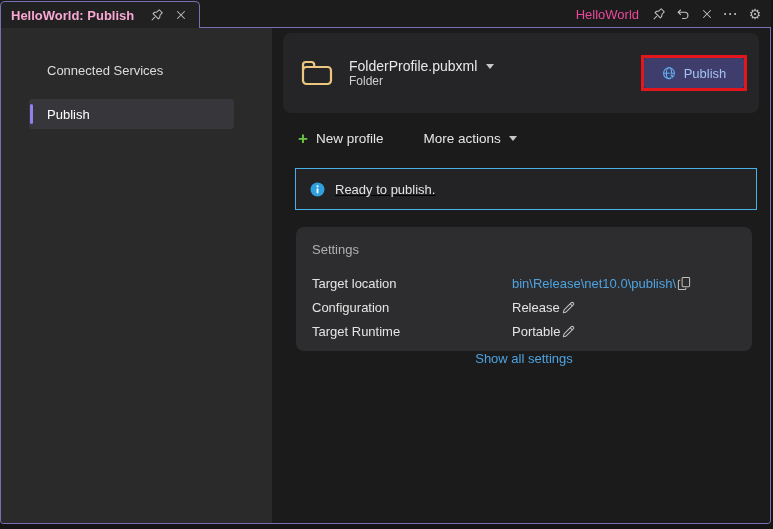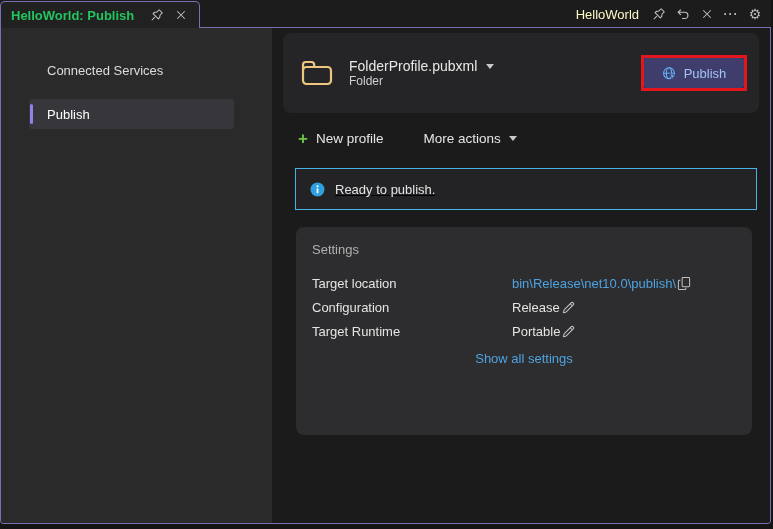--- a/index.html
+++ b/index.html
@@ -9,24 +9,24 @@
 
   
   .window { position:absolute; left:0; top:0; width:771px; height:525px; }
 
   
   .titlebar { position:absolute; left:0; top:0; width:100%; height:28px; background:#1c1c1d; }
   .titlebar::after { content:""; position:absolute; left:199px; right:0; bottom:0; height:1px; background:#7671b3; }
   .tab { position:absolute; left:0; top:1px; width:200px; height:27px;
          background:#212122; border:1px solid #7671b3; border-bottom:none;
          border-radius:5px 5px 0 0; display:flex; align-items:center; padding:0 10px; gap:8px; }
-  .tab-title { font-size:13px; font-weight:bold; color:#22c55e; white-space:nowrap; flex:1; }
+  .tab-title { font-size:13px; font-weight:bold; color:#f9a8d4; white-space:nowrap; flex:1; }
   .tb-icon { display:inline-flex; align-items:center; justify-content:center; width:16px; height:16px; color:#c2c2c2; }
   .titlebar-right { position:absolute; right:8px; top:0; height:28px; display:flex; align-items:center; gap:8px; }
-  .win-title { font-size:13px; color:#fef9c3; margin-right:4px; }
+  .win-title { font-size:13px; color:#ec4899; margin-right:4px; }
   .glyph-icon { font-size:14px; color:#b8b8b8; line-height:1; display:inline-flex; align-items:center; justify-content:center; width:16px; height:16px; }
   .ellipsis-glyph { letter-spacing:1px; font-weight:bold; font-size:12px; }
 
   
   .win-body { position:absolute; left:0; top:28px; width:771px; height:496px;
               border:1px solid #7671b3; border-top:none; border-radius:0 0 4px 4px;
               display:flex; overflow:hidden; background:#1b1b1c; }
 
   
   .sidebar { width:271px; background:#2a2a2b; padding-top:27px; flex-shrink:0; }
@@ -57,21 +57,21 @@
   .actions-row { margin:10px 0 0 26px; height:30px; display:flex; align-items:center; gap:40px; }
   .action-link { display:flex; align-items:center; gap:8px; font-size:13.5px; color:#e6e6e6; cursor:default; }
   .plus-glyph { color:#6cc644; font-size:17px; font-weight:bold; line-height:1; }
 
   
   .banner { margin:15px 13px 0 23px; height:42px; background:#232325; border:1.5px solid #47b2e8;
             display:flex; align-items:center; padding:0 14px; gap:10px;text-decoration:underline; }
   .banner-msg { font-size:13px; color:#e4e4e4; }
 
   
-  .settings-panel { margin:17px 18px 0 24px; height:208px; background:#2d2d2f; border-radius:8px; padding:12px 16px; }
+  .settings-panel { margin:17px 18px 0 24px; height:124px; background:#2d2d2f; border-radius:8px; padding:12px 16px; }
   .settings-heading { font-size:13px; color:#b0b0b0; height:20px; display:flex; align-items:center; }
   .settings-rows { margin-top:8px; }
   .s-row { height:24px; display:flex; align-items:flex-end; font-size:13px; }
   .s-label { width:200px; color:#e4e4e4; flex-shrink:0; }
   .s-value { color:#e4e4e4; display:flex; align-items:center; gap:1px; }
   .link { color:#4da3e0; cursor:pointer; }
   .show-all { margin-top:12px; font-size:13px;text-align:center; }
   .icon-btn { display:inline-flex; align-items:center; cursor:pointer; }
 </style>
 </head>

